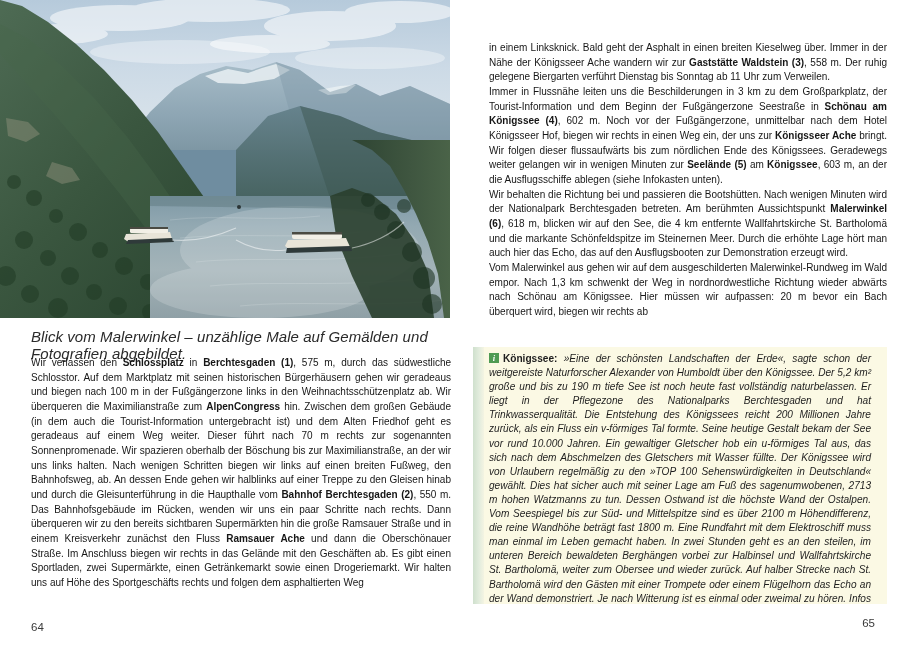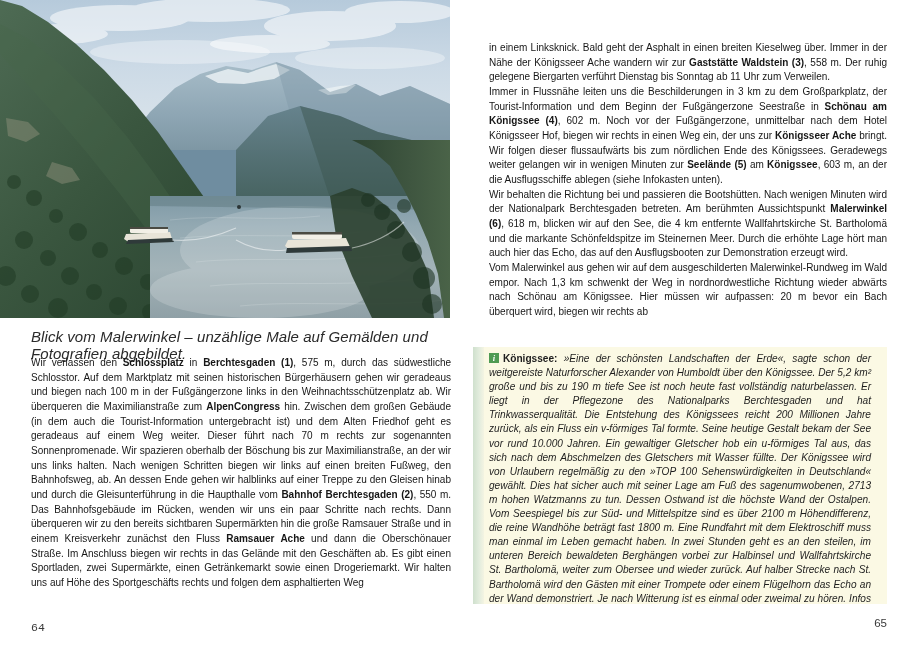--- a/index.html
+++ b/index.html
@@ -113,22 +113,22 @@
     font-style: normal;
     margin-top: 17px;
   }
 
   
   .folio {
     position: absolute;
     font-size: 11.5px;
     color: #3a3a3a;
   }
-  #folio-left  { left: 31px;  top: 621px; font-family: Liberation Mono, monospace; }
-  #folio-right { right: 22px; top: 617px; }
+  #folio-left  { left: 31px;  top: 621px; }
+  #folio-right { right: 34px; top: 617px; }
 </style>
 </head>
 <body>
 
 <div id="photo">
   <svg viewBox="0 0 450 318" preserveAspectRatio="none">
     <defs>
       <linearGradient id="skyG" x1="0" y1="0" x2="0" y2="1">
         <stop offset="0%" stop-color="#b6cadb"></stop>
         <stop offset="45%" stop-color="#ccdae6"></stop>

